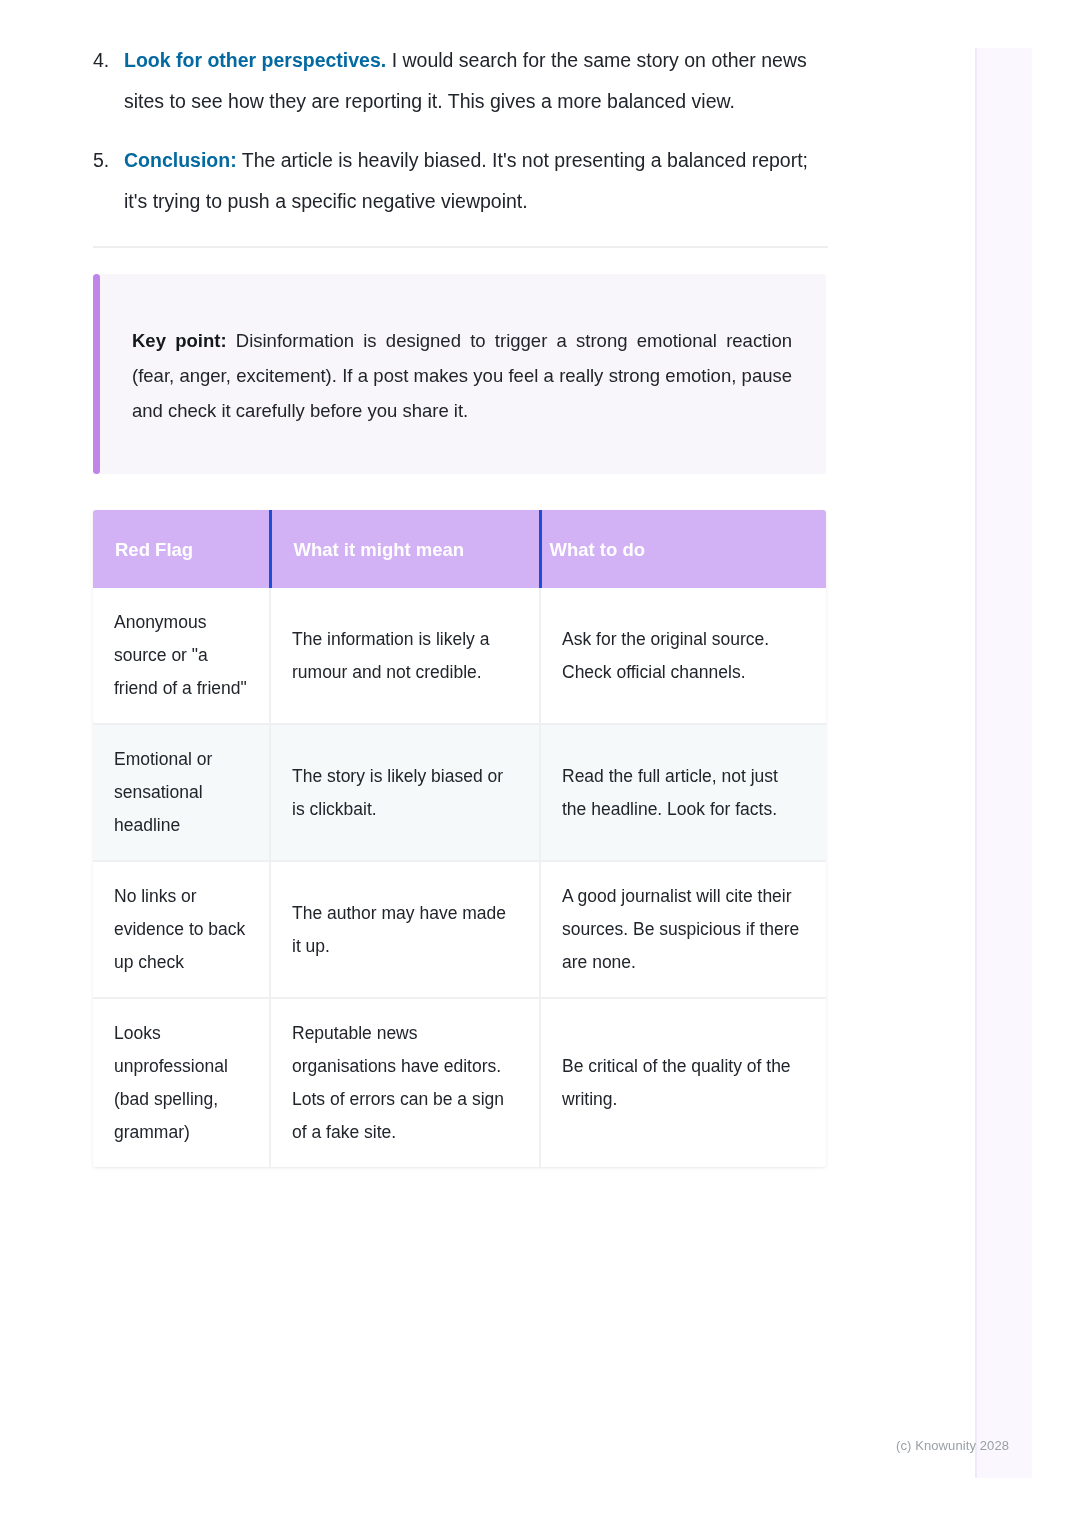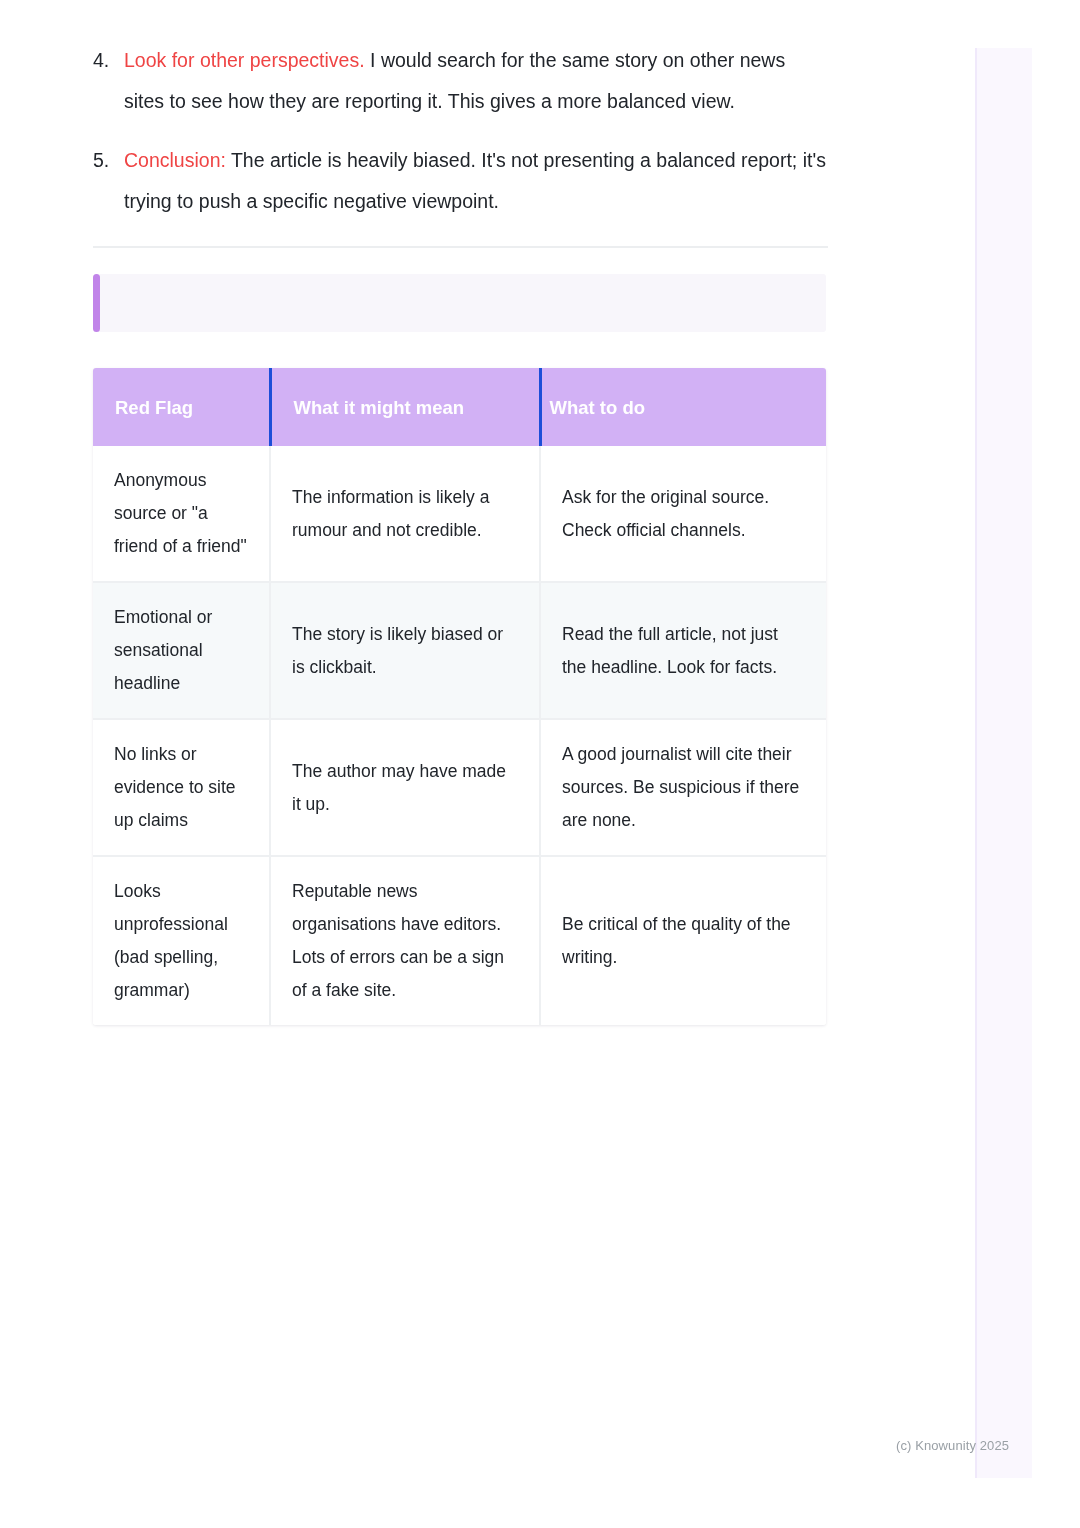--- a/index.html
+++ b/index.html
@@ -56,22 +56,22 @@
   }
   .ord-num {
     position: absolute;
     left: 0;
     top: 0;
     font-size: 19.5px;
     line-height: 41px;
     color: #21252b;
   }
   .ord-lead {
-    font-weight: normal;
-    color: #ef4444;
+    font-weight: bold;
+    color: #0369a1;
   }
 
   
   .divider {
     width: 735px;
     height: 2px;
     background: #eceef0;
     margin: 24px 0 0 93px;
   }
 
@@ -185,20 +185,21 @@
     <li class="ord-item">
       <span class="ord-num">5.</span><span class="ord-lead">Conclusion:</span><span class="ord-body"> The article is heavily biased. It's not presenting a balanced report; it's trying to push a specific negative viewpoint.</span>
     </li>
   </ol>
 
   <div class="divider"></div>
 
 
   <div class="callout">
     <div class="callout-bar"></div>
+    <p class="callout-text"><span class="callout-lead">Key point:</span><span> Disinformation is designed to trigger a strong emotional reaction (fear, anger, excitement). If a post makes you feel a really strong emotion, pause and check it carefully before you share it.</span></p>
   </div>
 
   <div class="table-wrap">
     <table class="red-flag-table">
       <colgroup>
         <col class="c1">
           <col class="c2">
           <col class="c3">
       </colgroup>
       <thead>
@@ -213,28 +214,28 @@
           <td>Anonymous source or "a friend of a friend"</td>
           <td>The information is likely a rumour and not credible.</td>
           <td>Ask for the original source. Check official channels.</td>
         </tr>
         <tr class="alt">
           <td>Emotional or sensational headline</td>
           <td>The story is likely biased or is clickbait.</td>
           <td>Read the full article, not just the headline. Look for facts.</td>
         </tr>
         <tr>
-          <td>No links or evidence to site up claims</td>
+          <td>No links or evidence to back up check</td>
           <td>The author may have made it up.</td>
           <td>A good journalist will cite their sources. Be suspicious if there are none.</td>
         </tr>
         <tr>
           <td>Looks unprofessional (bad spelling, grammar)</td>
           <td>Reputable news organisations have editors. Lots of errors can be a sign of a fake site.</td>
           <td>Be critical of the quality of the writing.</td>
         </tr>
       </tbody>
     </table>
   </div>
 
 </div>
 
-<div class="footer-mark">(c) Knowunity 2025</div>
+<div class="footer-mark">(c) Knowunity 2028</div>
 
 </body></html>

